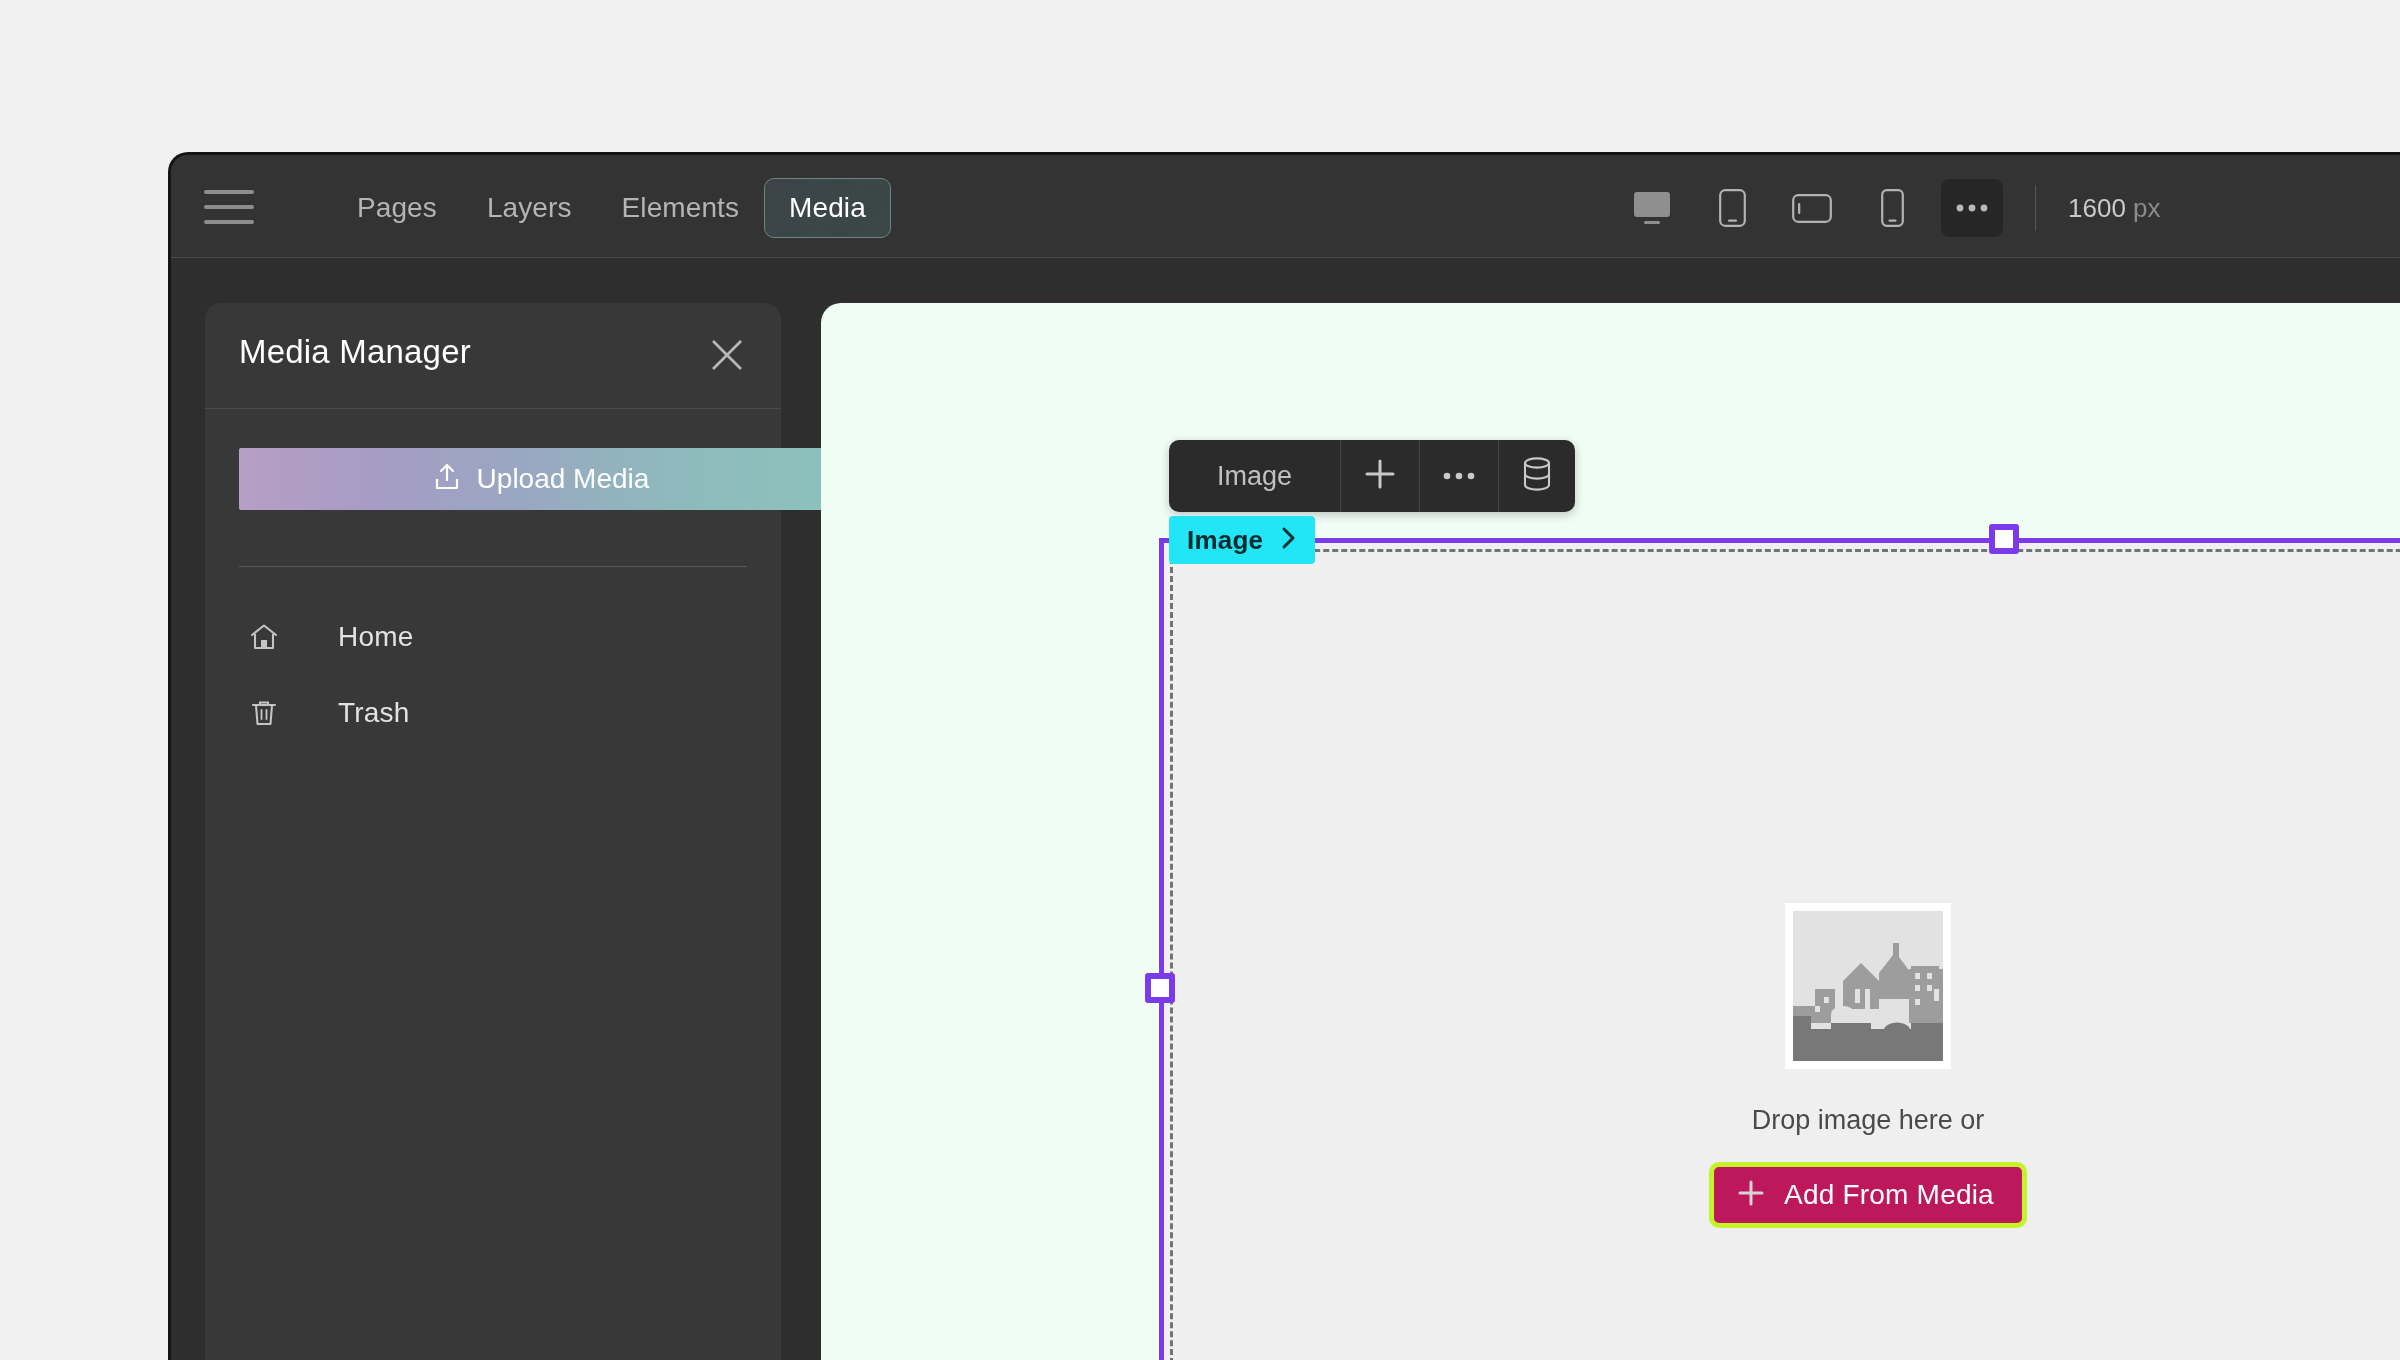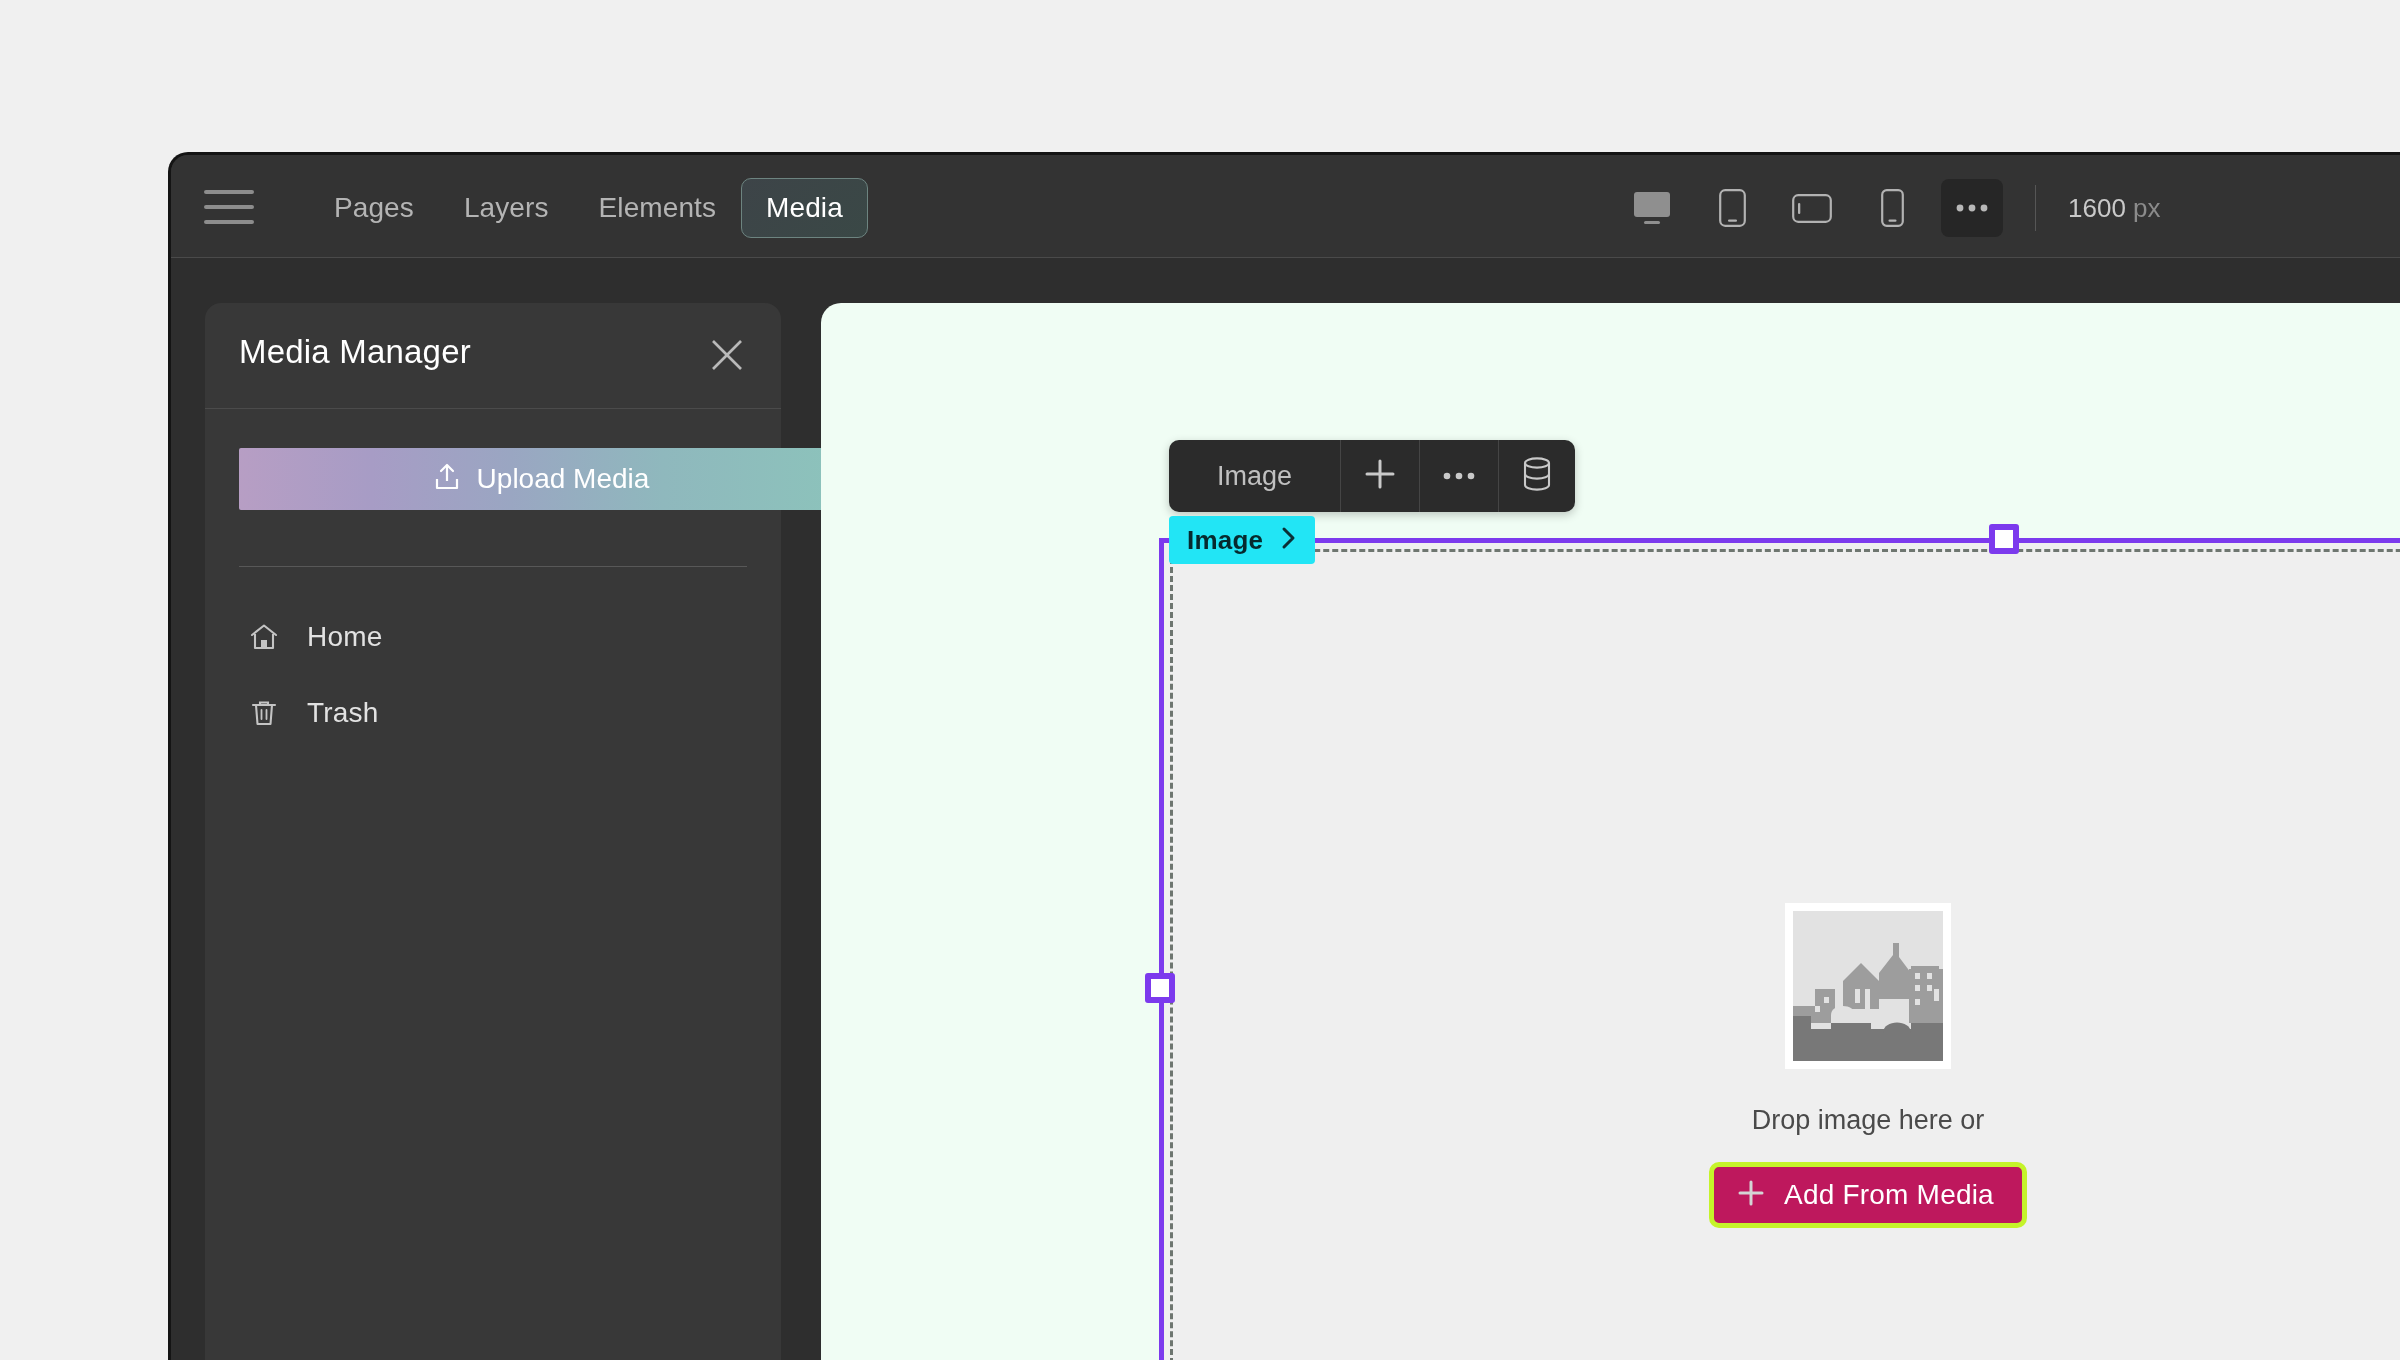--- a/index.html
+++ b/index.html
@@ -51,21 +51,21 @@
   }
   #hamburger-btn span {
     display: block;
     height: 4px;
     border-radius: 2px;
     background: #8d8d8d;
   }
 
   #nav-tabs {
     position: absolute;
-    left: 138px;
+    left: 161px;
     top: 23px;
     display: flex;
     align-items: center;
     gap: 0px;
   }
   .nav-tab {
     font-size: 28px;
     color: #b4b4b4;
     padding: 13px 24px;
     border-radius: 10px;
@@ -189,20 +189,21 @@
     height: 34px;
     display: flex;
     align-items: center;
     justify-content: center;
     flex: none;
   }
   .nav-item .nav-label {
     font-size: 28px;
     color: #e2e2e2;
     letter-spacing: 0.2px;
+    margin-left: 31px;
   }
 
   
   #canvas {
     position: absolute;
     left: 650px;
     top: 148px;
     width: 1760px;
     height: 1160px;
     background: #f0fdf4;

